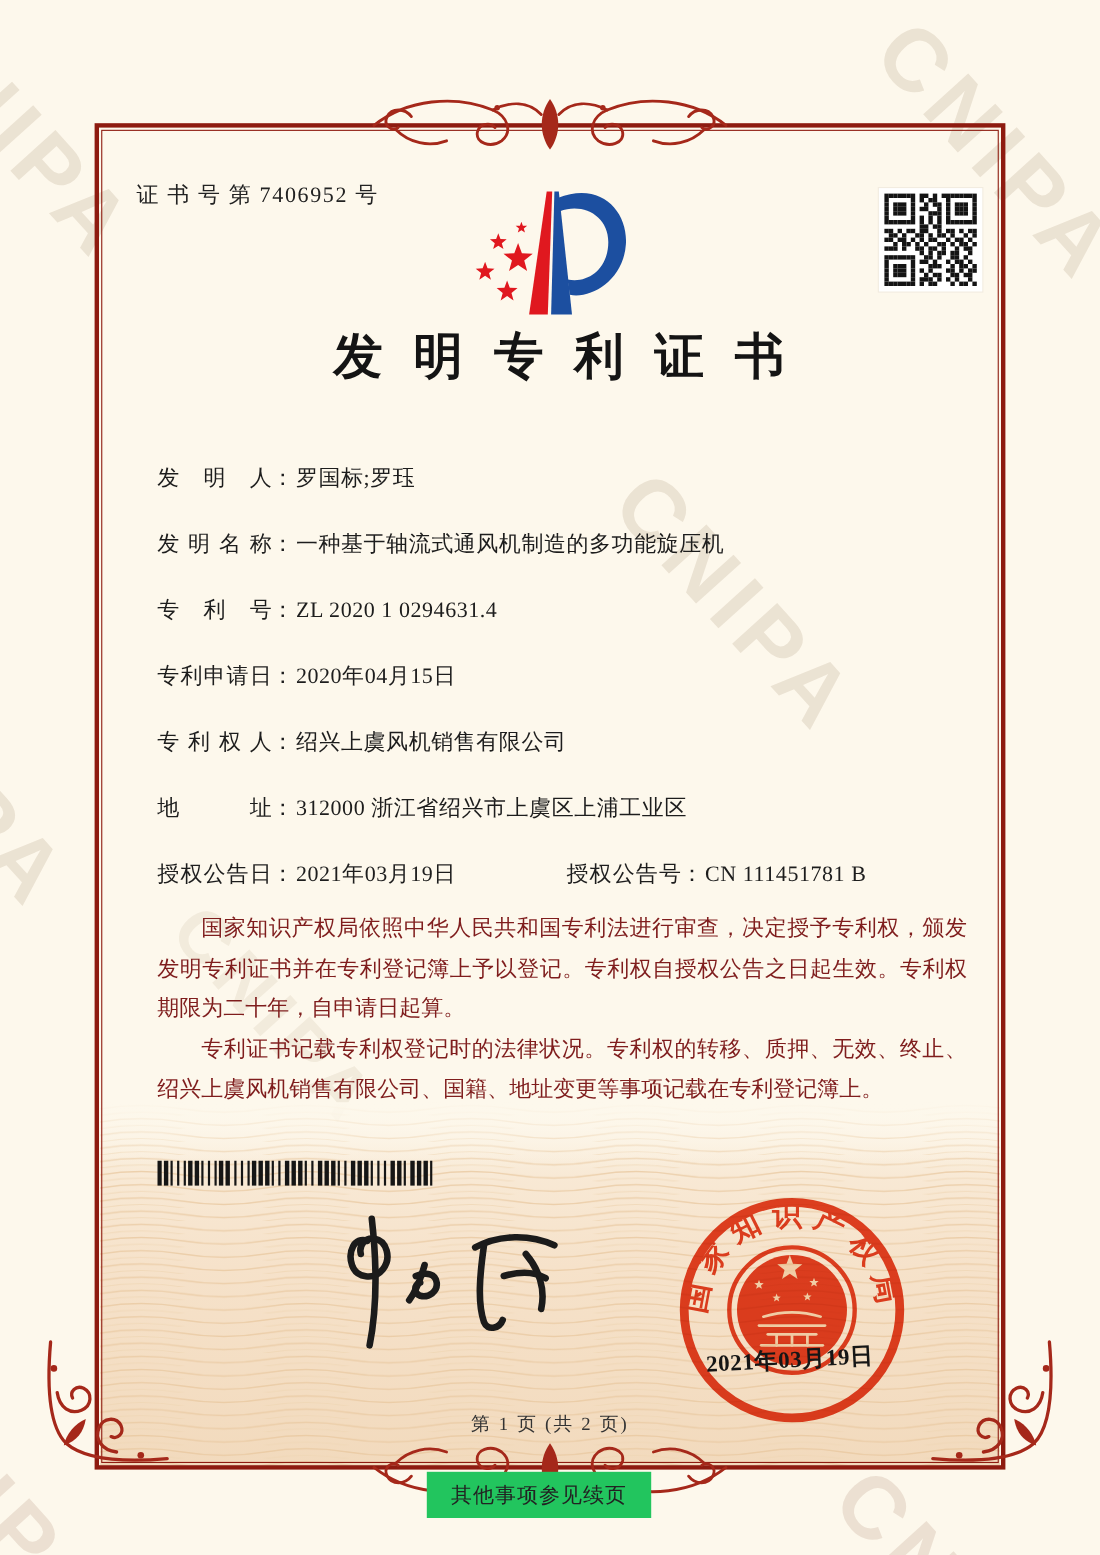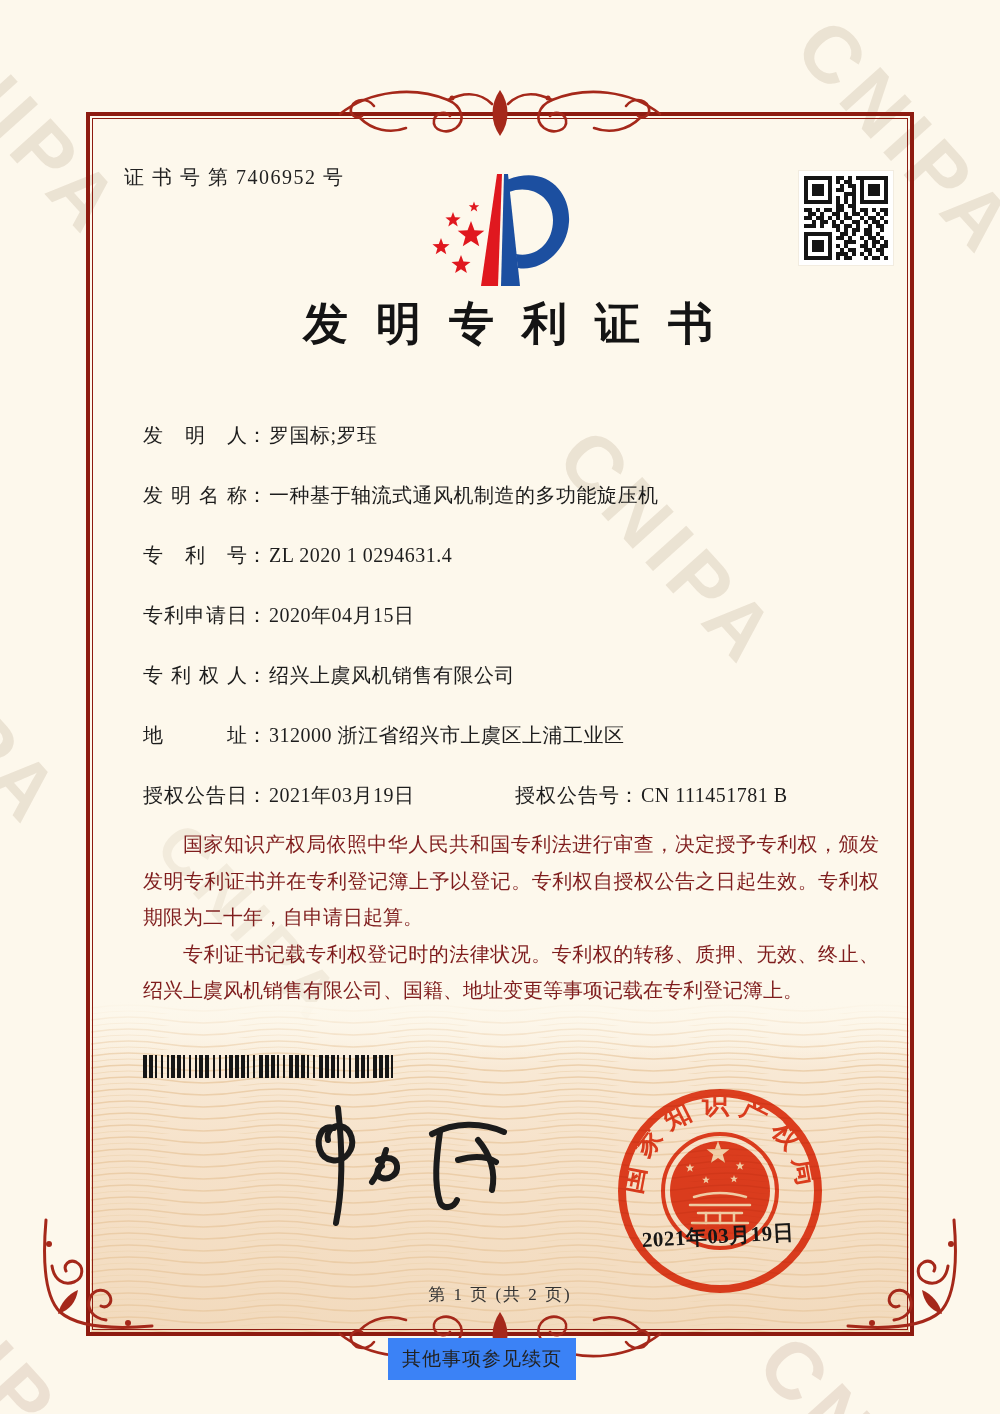--- a/index.html
+++ b/index.html
@@ -64,21 +64,21 @@
   .barcode span{display:inline-block;height:100%;vertical-align:top;}
   .bc-bar{background:#151515;}
   .director{position:absolute;left:143px;top:1134px;font-size:21px;letter-spacing:9px;line-height:44px;
             color:#222;z-index:3;}
   .signature{position:absolute;left:282px;top:1098px;z-index:3;}
   .seal{position:absolute;left:612px;top:1083px;z-index:4;mix-blend-mode:multiply;opacity:0.95;}
   .seal-date{position:absolute;left:612px;top:1222px;width:212px;text-align:center;font-size:21px;font-weight:600;
              color:#161616;transform:rotate(-3deg);letter-spacing:0.5px;z-index:5;}
   .page-num{position:absolute;left:0;right:0;top:1283px;text-align:center;font-size:17px;letter-spacing:2px;
             color:#333;z-index:4;}
-  .cont-note{position:absolute;left:388px;top:1338px;width:188px;height:42px;background:#3b82f6;
+  .cont-note{position:absolute;left:388px;top:1338px;width:204px;height:42px;background:#22c55e;
              display:flex;align-items:center;justify-content:center;font-size:19px;letter-spacing:1px;
              color:#222;z-index:7;}
 </style>
 </head>
 <body>
 
 <div class="page">
 
   <svg width="0" height="0" style="position:absolute" aria-hidden="true">
     <defs>

